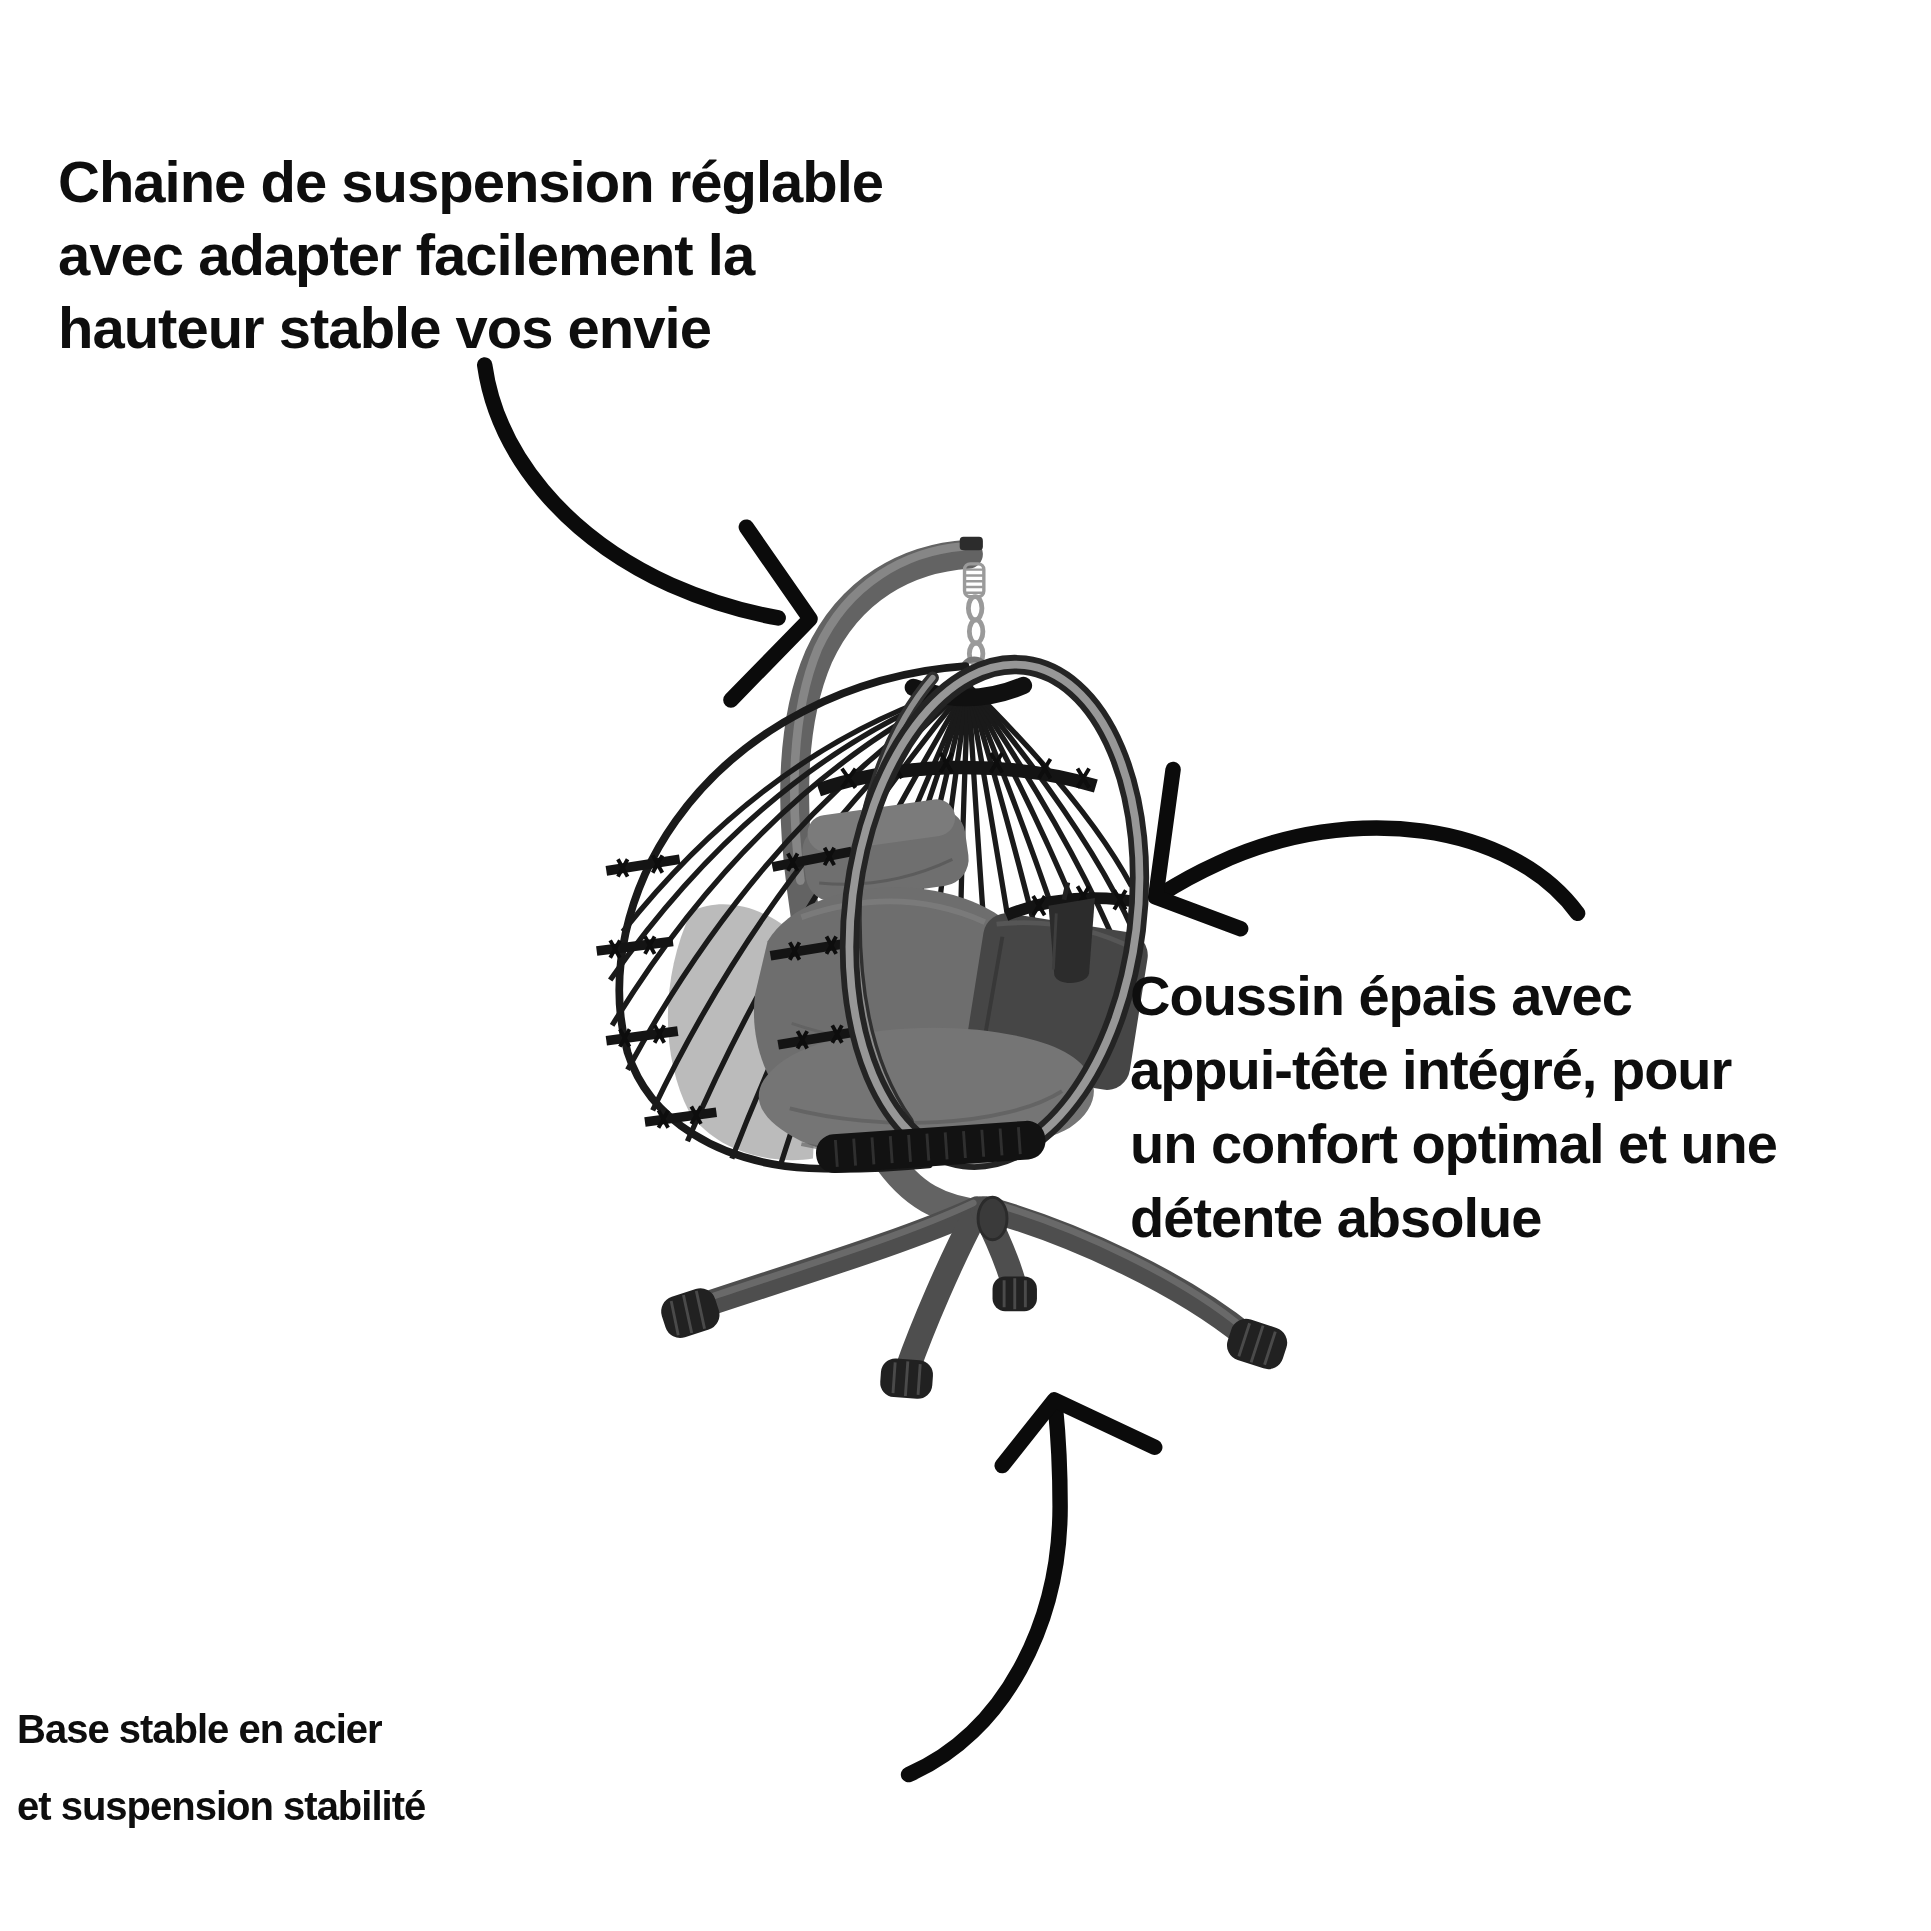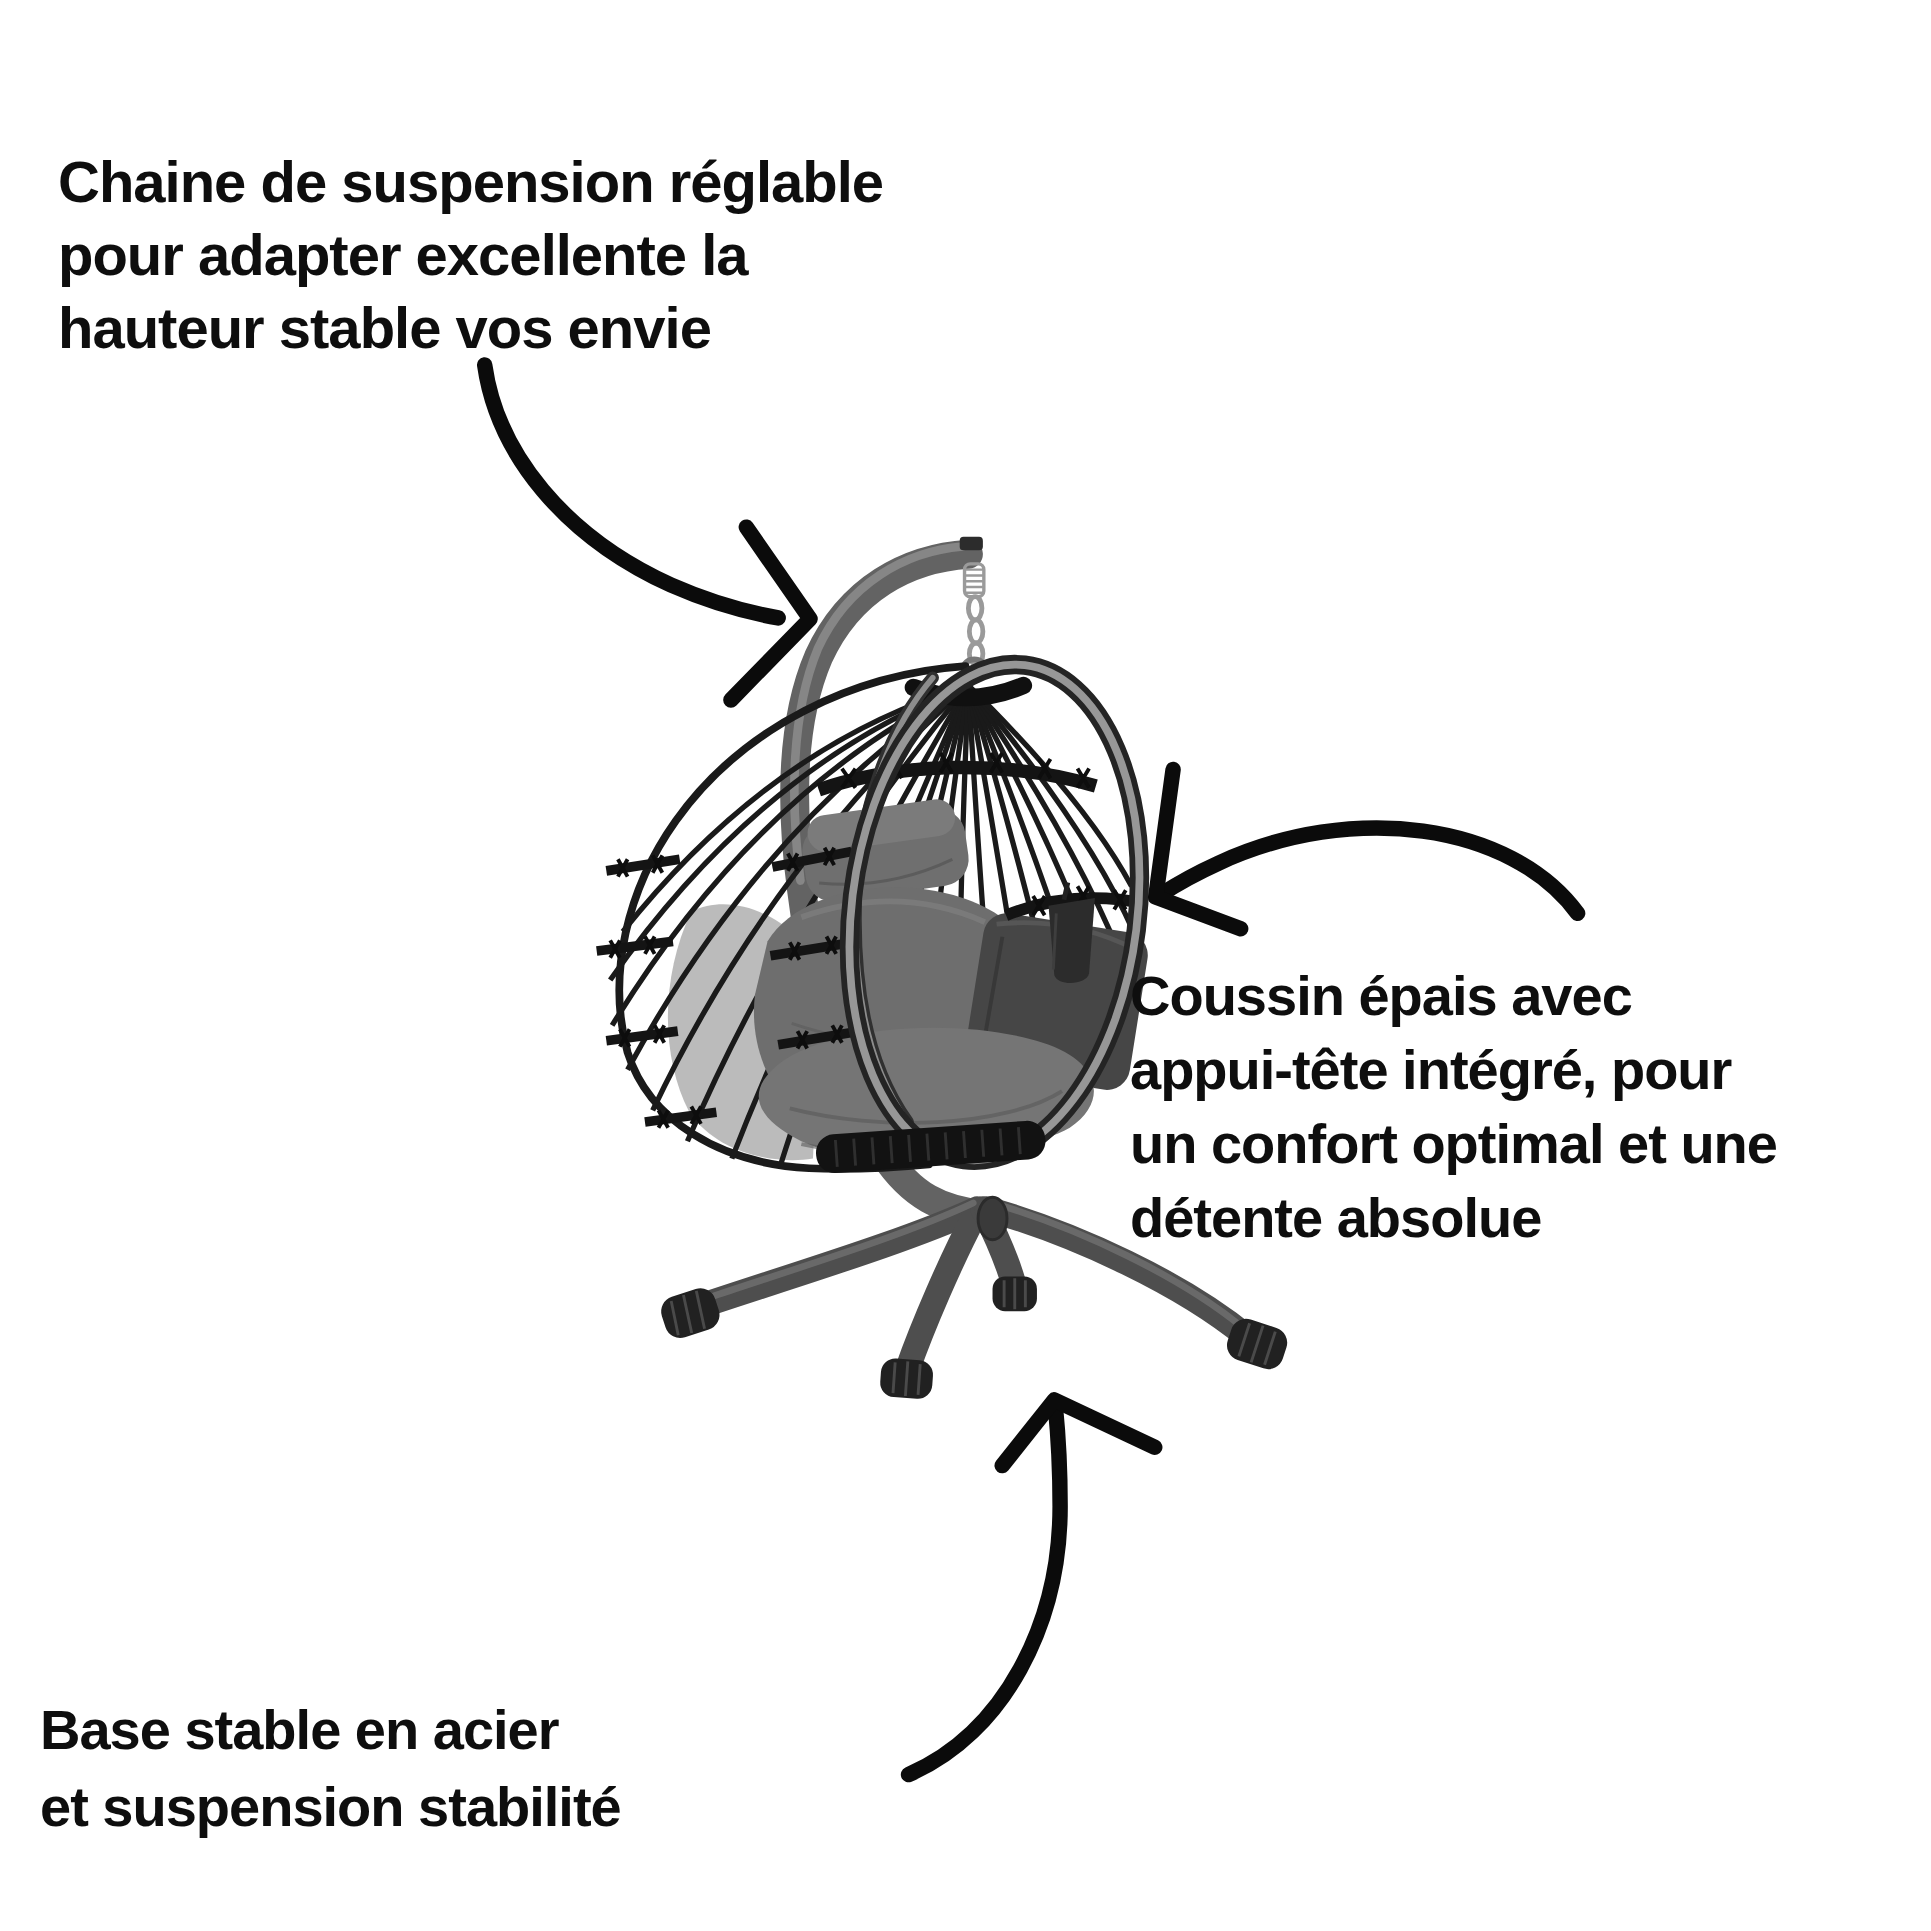--- a/index.html
+++ b/index.html
@@ -14,21 +14,21 @@
   .note{
     position:absolute;
     text-align:left;
     font-weight:700;
     color:var(--text,#0e0e0e);
     letter-spacing:-1px;
     margin-top:48px;
   }
   #note-suspension{left:58px;top:97px;width:966px;font-size:58px;line-height:73px;}
   #note-cushion{left:1130px;top:911px;width:879px;font-size:56px;line-height:74px;}
-  #note-base{left:40px;top:1643px;width:854px;font-size:56px;line-height:77px;}
+  #note-base{left:17px;top:1643px;width:854px;font-size:40px;line-height:77px;}
 
   
   .ln{fill:none;stroke-linecap:round;stroke-linejoin:round;}
   .pole{stroke:var(--pole-gray,#636363);stroke-width:30;}
   .pole-hi{stroke:var(--pole-highlight,#8c8c8c);stroke-width:9;opacity:.85;}
   .chain{stroke:var(--chain-gray,#9a9a9a);fill:none;}
   .shell{stroke:var(--frame-dark,#1a1a1a);stroke-width:8;fill:none;}
   .spoke{stroke:var(--frame-dark,#1a1a1a);stroke-width:5.5;fill:none;}
   .band{stroke:#141414;fill:none;}
   .knot{stroke:#0d0d0d;stroke-width:4;fill:none;}
@@ -205,21 +205,21 @@
       <path class="arrow" d="M 1215,797 L 1197,929 L 1285,962"></path>
     </g>
     <g>
       <path class="arrow" d="M 941,1838 C 1040,1795 1098,1682 1098,1560 C 1098,1522 1096,1486 1093,1456"></path>
       <path class="arrow" d="M 1038,1518 L 1092,1450 L 1196,1499"></path>
     </g>
   </svg>
 
   <div class="note" id="note-suspension">
     <div>Chaine de suspension réglable</div>
-    <div>pour adapter excellente la</div>
+    <div>avec adapter facilement la</div>
     <div>hauteur stable vos envie</div>
   </div>
 
   <div class="note" id="note-cushion">
     <div>Coussin épais avec</div>
     <div>appui-tête intégré, pour</div>
     <div>un confort optimal et une</div>
     <div>détente absolue</div>
   </div>
 

